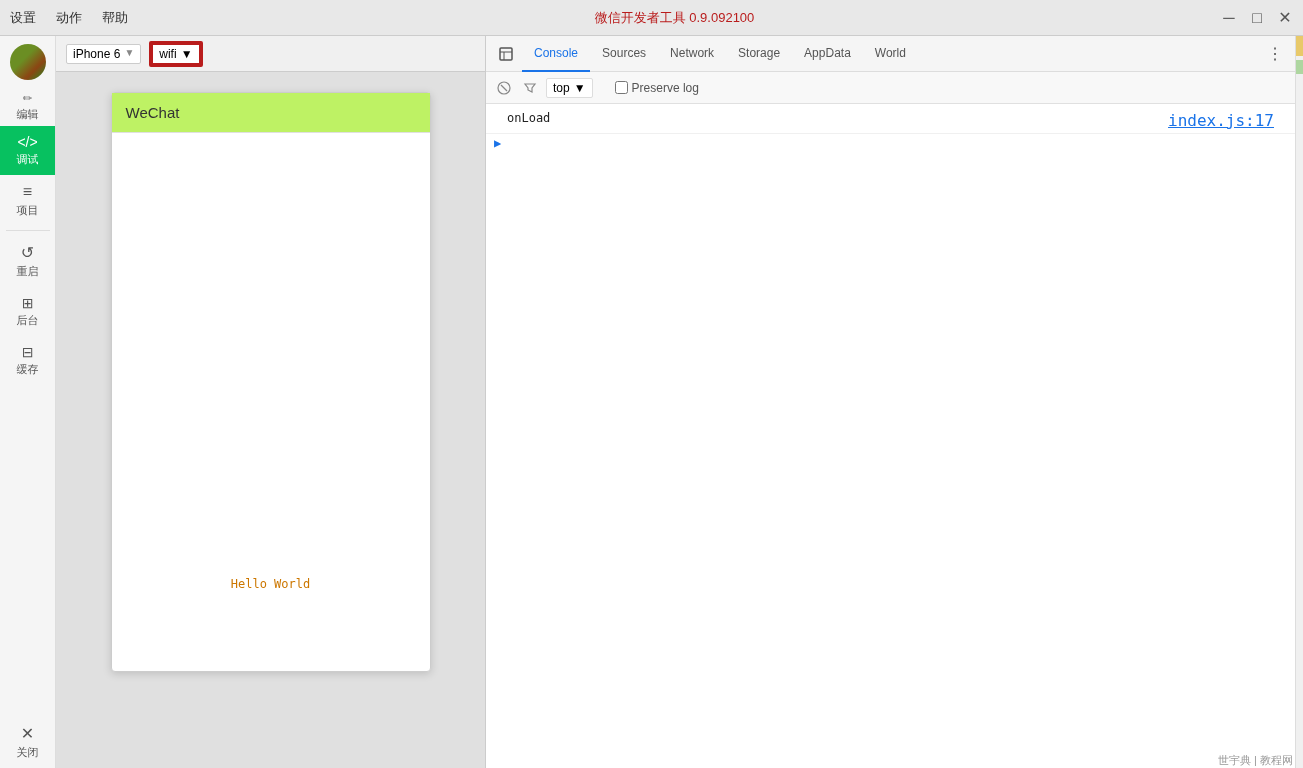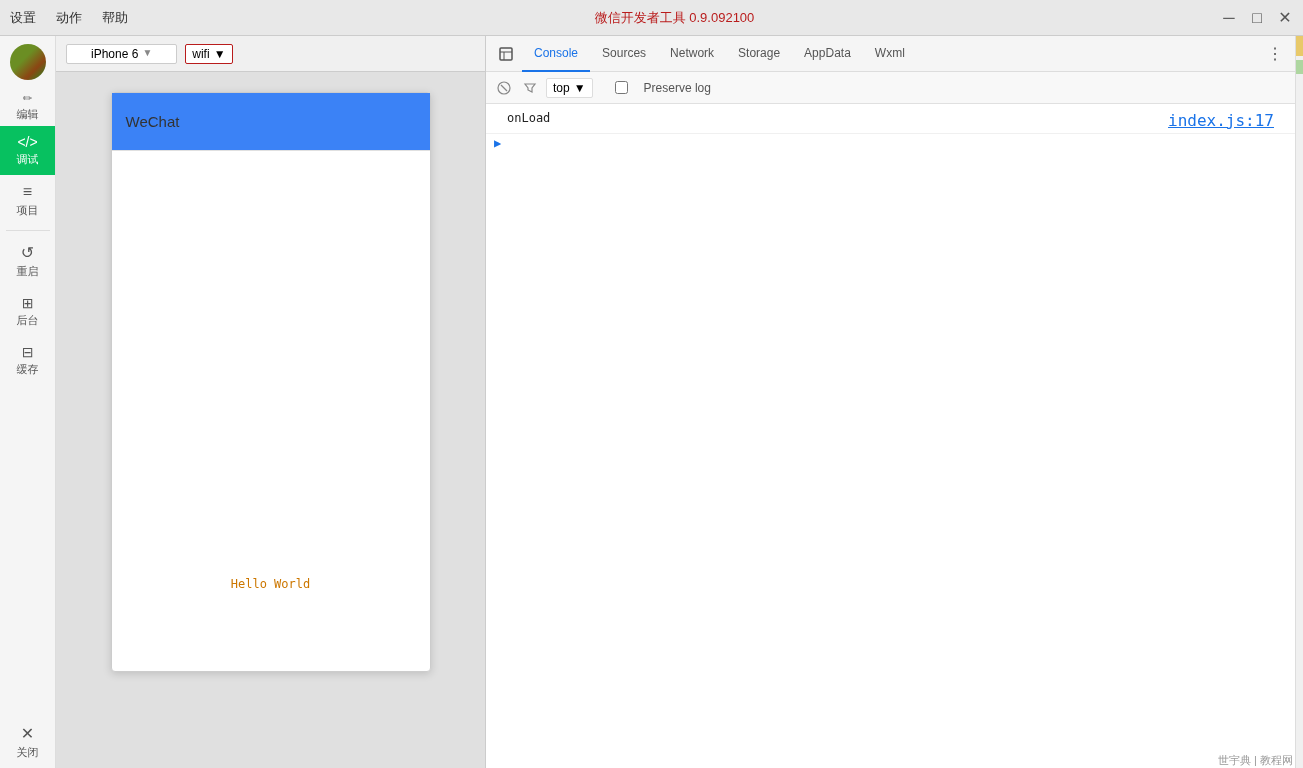--- a/index.html
+++ b/index.html
@@ -135,34 +135,34 @@
       padding: 0 10px;
       gap: 8px;
       flex-shrink: 0;
     }
     .device-select {
       display: flex;
       align-items: flex-start;
       background: white;
       border: 1px solid #ccc;
       border-radius: 2px;
-      padding: 2px 24px;
+      padding: 2px 6px;
       font-size: 12px;
       cursor: pointer;
       gap: 4px;
     }
     .device-select .arrow {
       font-size: 10px;
       color: #888;
     }
     .wifi-select {
       display: flex;
       align-items: center;
       background: white;
-      border: 1px solid #b91c1c;
+      border: 4px solid #b91c1c;
       border-radius: 2px;
       padding: 2px 6px;
       font-size: 12px;
       cursor: pointer;
       gap: 4px;
     }
 
     
     .phone-frame-container {
       flex: 1;
@@ -176,22 +176,22 @@
       background: white;
       border: 1px solid #ccc;
       border-radius: 4px;
       min-height: 580px;
       position: relative;
       display: flex;
       flex-direction: column;
       box-shadow: 0 2px 8px rgba(0,0,0,0.15);
     }
     .phone-header {
-      background: #3b82f6;
-      padding: 20px 14px;
+      background: #bef264;
+      padding: 11px 14px;
       font-size: 15px;
       color: #333;
       font-weight: 500;
       border-bottom: 1px solid #e0e0e0;
     }
     .phone-content {
       flex: 1;
       padding: 20px;
       min-height: 500px;
       display: flex;
@@ -305,21 +305,21 @@
       padding: 2px 6px;
       font-size: 12px;
       cursor: pointer;
       background: white;
       gap: 4px;
       text-align: center;
     }
     .preserve-log-label {
       display: flex;
       align-items: flex-start;
-      gap: 16px;
+      gap: 4px;
       font-size: 12px;
       color: #555;
       cursor: pointer;
       padding-left: 16px;
     }
     .preserve-log-label input[type="checkbox"] {
       cursor: pointer;
     }
 
     
@@ -503,21 +503,21 @@
           <path d="M6 6v8" stroke="#555" stroke-width="1"></path>
         </svg>
       </div>
 
       <div class="devtools-tabs">
         <div class="devtools-tab active">Console</div>
         <div class="devtools-tab">Sources</div>
         <div class="devtools-tab">Network</div>
         <div class="devtools-tab">Storage</div>
         <div class="devtools-tab">AppData</div>
-        <div class="devtools-tab">Wxml</div>
+        <div class="devtools-tab">World</div>
       </div>
 
       <div class="devtools-more-btn">⋮</div>
     </div>
 
     <div class="console-toolbar">
       <div class="console-btn" title="Clear">
         <svg width="14" height="14" viewBox="0 0 14 14" fill="none">
           <circle cx="7" cy="7" r="6" stroke="#888" stroke-width="1.2"></circle>
           <line x1="4" y1="4" x2="10" y2="10" stroke="#888" stroke-width="1.2"></line>

